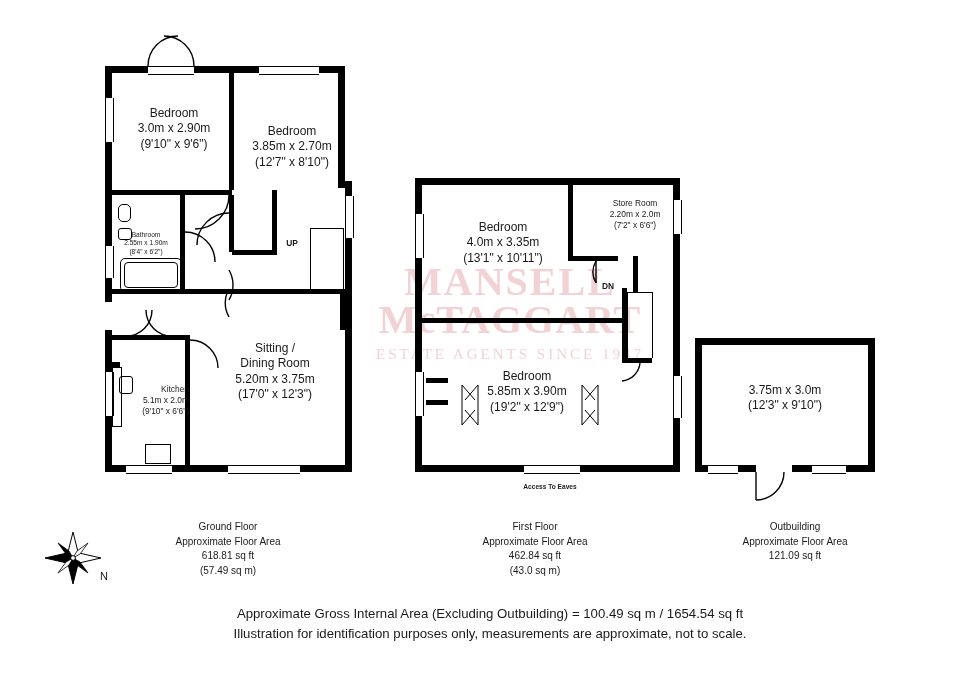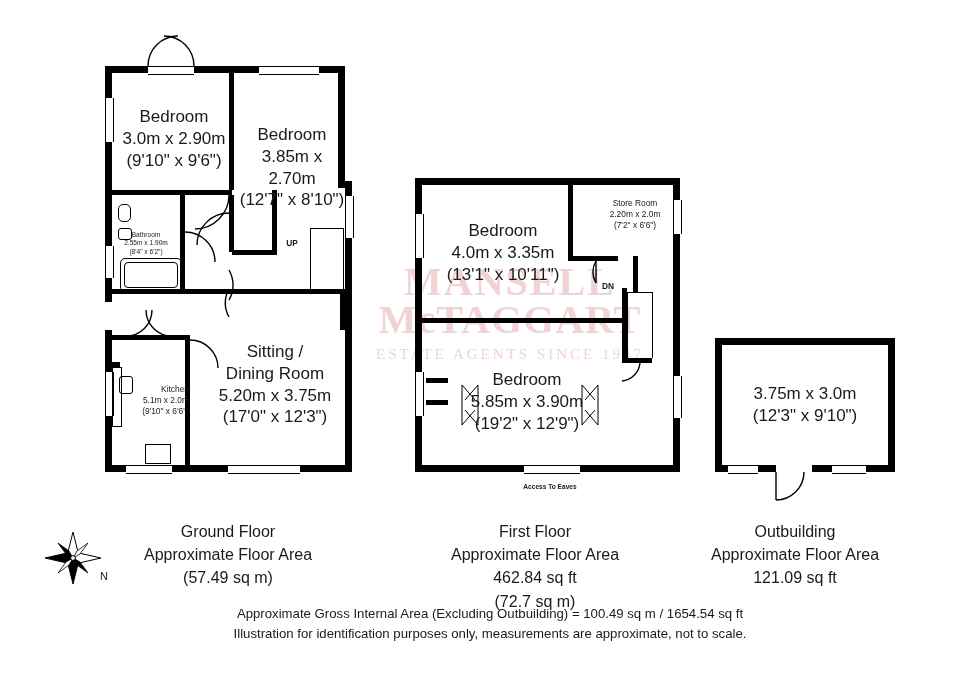--- a/index.html
+++ b/index.html
@@ -43,27 +43,27 @@
   
   .wall{position:absolute;background:#000;z-index:3;}
   .wallthin{position:absolute;background:#000;z-index:3;}
   .win{position:absolute;background:#fff;border-top:1px solid #000;border-bottom:1px solid #000;z-index:4;}
   .winv{position:absolute;background:#fff;border-left:1px solid #000;border-right:1px solid #000;z-index:4;}
   .gap{position:absolute;background:#fff;z-index:4;}
 
   
   .lbl{position:absolute;text-align:center;line-height:1.28;z-index:6;}
   .lbl .t{display:block;}
-  .f13{font-size:17px;}
+  .f13{font-size:12px;}
   .f9{font-size:8.4px;}
   .f7{font-size:6.6px;}
 
   
   .foot{position:absolute;text-align:center;z-index:6;}
-  .foot .h{font-size:16px;display:block;line-height:1.45;}
+  .foot .h{font-size:10px;display:block;line-height:1.45;}
   .gross{position:absolute;left:0;top:604px;width:980px;text-align:center;z-index:6;}
   .gross div{font-size:13.2px;line-height:1.55;}
 
   
   .compass{position:absolute;left:40px;top:528px;width:80px;height:68px;z-index:6;}
   svg.ov{position:absolute;left:0;top:0;width:980px;height:700px;z-index:5;pointer-events:none;}
 
   
   .fx{position:absolute;z-index:5;box-sizing:border-box;}
 </style>
@@ -230,21 +230,21 @@
 
     <div class="lbl f9" style="left:190px;top:281px;width:36px;font-weight:bold;">
       <span class="t">DN</span>
     </div>
 
     <div class="lbl f7" style="left:60px;top:483px;width:180px;font-weight:bold;">
       <span class="t">Access To Eaves</span>
     </div>
   </div>
 
-  <div class="abs" style="left:690px;top:0;width:290px;height:520px;">
+  <div class="abs" style="left:670px;top:0;width:290px;height:520px;">
 
     <div class="wall" style="left:25px;top:338px;width:180px;height:7px;"></div>
     <div class="wall" style="left:25px;top:338px;width:7px;height:134px;"></div>
     <div class="wall" style="left:198px;top:338px;width:7px;height:134px;"></div>
     <div class="wall" style="left:25px;top:465px;width:180px;height:7px;"></div>
 
     <div class="win" style="left:38px;top:465px;width:30px;height:7px;"></div>
     <div class="win" style="left:142px;top:465px;width:34px;height:7px;"></div>
 
     <div class="gap" style="left:86px;top:464px;width:36px;height:9px;"></div>
@@ -279,28 +279,29 @@
       <path d="M126 336 A 26 26 0 0 0 152 310"></path>
       <path d="M172 336 A 26 26 0 0 1 146 310"></path>
 
       <path d="M190 340 A 28 28 0 0 1 218 368"></path>
     </g>
   </svg>
 
   <div class="foot" style="left:108px;top:520px;width:240px;">
     <span class="h">Ground Floor</span>
     <span class="h">Approximate Floor Area</span>
+    <span class="h">618.81 sq ft</span>
     <span class="h">(57.49 sq m)</span>
   </div>
 
   <div class="foot" style="left:415px;top:520px;width:240px;">
     <span class="h">First Floor</span>
     <span class="h">Approximate Floor Area</span>
     <span class="h">462.84 sq ft</span>
-    <span class="h">(72.7 sq m)</span>
+    <span class="h">(43.0 sq m)</span>
   </div>
 
   <div class="foot" style="left:675px;top:520px;width:240px;">
     <span class="h">Outbuilding</span>
     <span class="h">Approximate Floor Area</span>
     <span class="h">121.09 sq ft</span>
   </div>
 
   <div class="gross">
     <div>Approximate Gross Internal Area (Excluding Outbuilding) = 100.49 sq m / 1654.54 sq ft</div>

